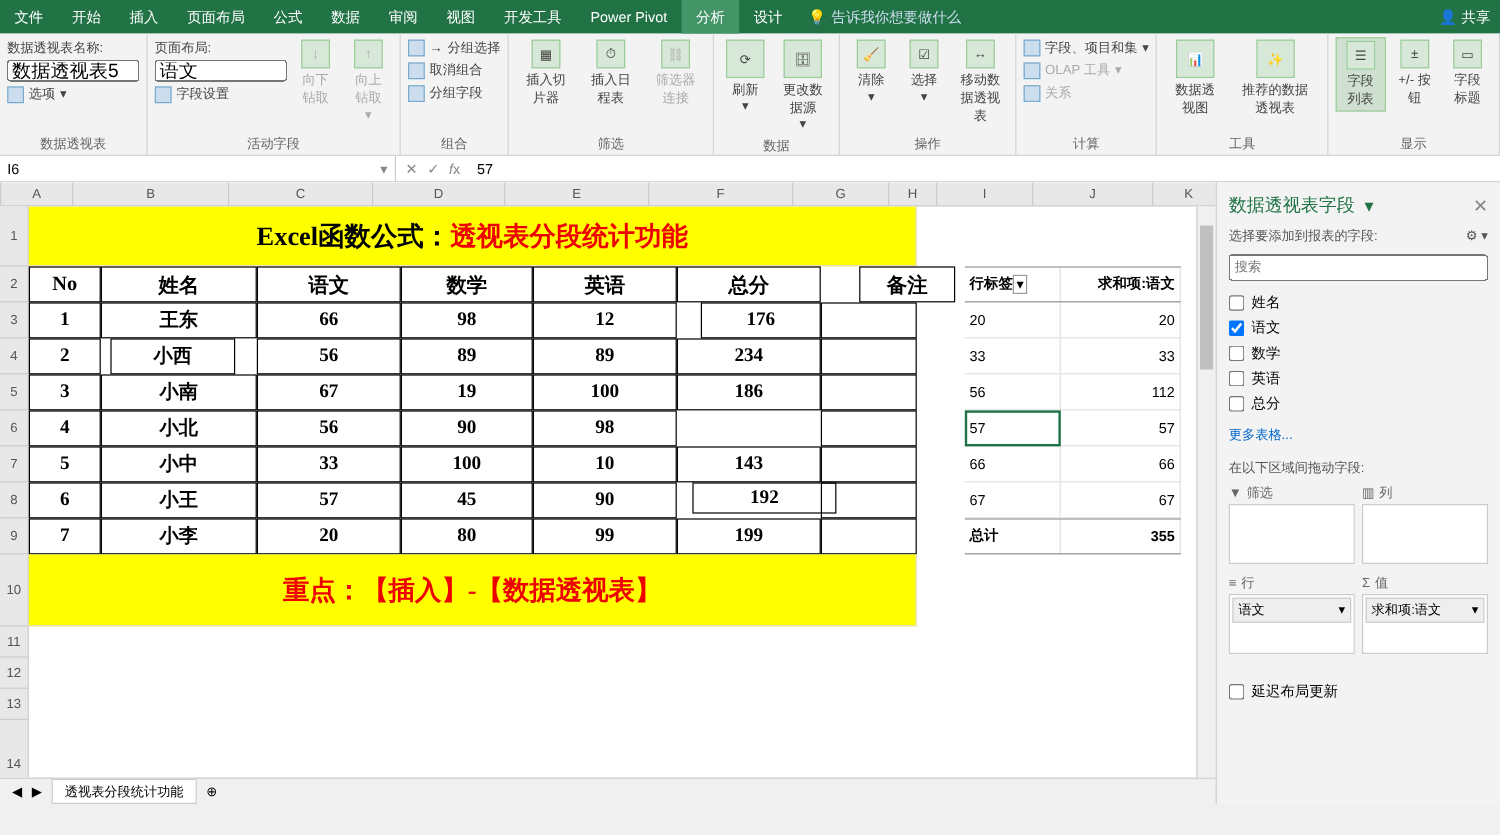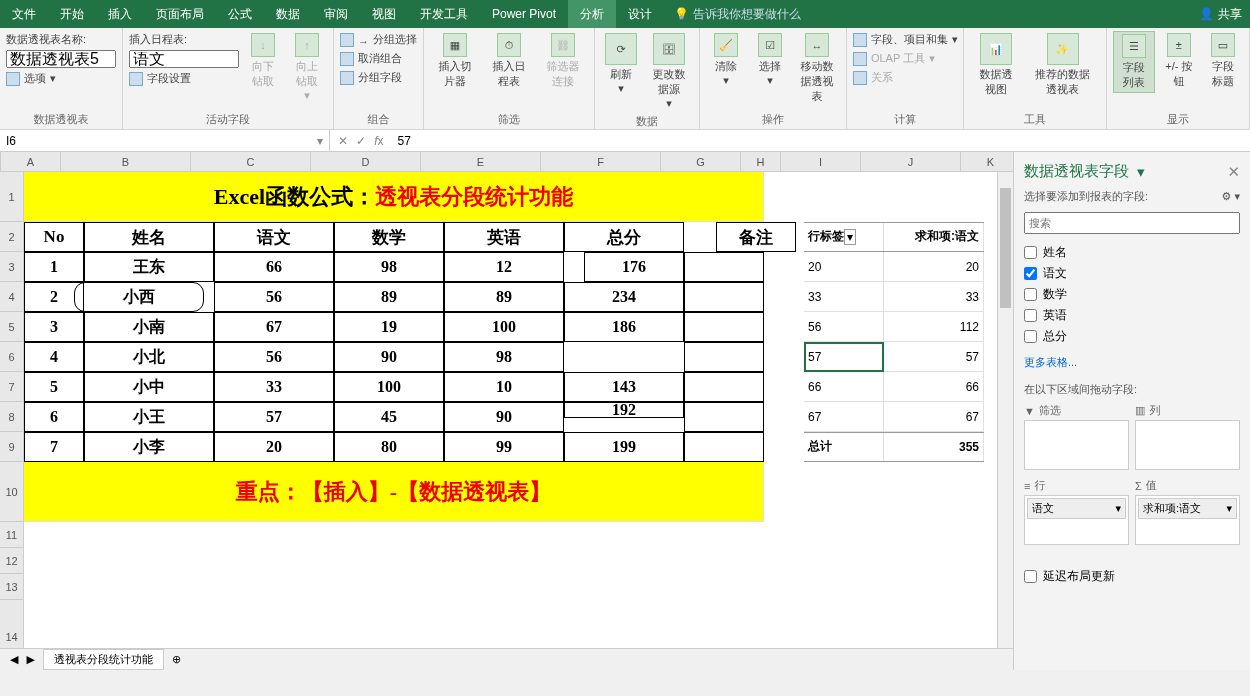--- a/index.html
+++ b/index.html
@@ -94,21 +94,21 @@
         <div class="rline">数据透视表名称:</div>
         <input value="数据透视表5" style="">
         <div class="rline"><span class="sico"></span><span>选项</span> ▾</div>
       </div>
     </div>
     <div class="rgroup-label">数据透视表</div>
   </div>
   <div class="rgroup">
     <div class="rgroup-body">
       <div class="rstack">
-        <div class="rline">插入日程表:</div>
+        <div class="rline">页面布局:</div>
         <input value="语文" style="">
         <div class="rline">
             <span class="sico"></span>
             <span>字段设置</span>
           </div>
       </div>
       <div class="rbtn dis">
           <div class="ico">↓</div>
           <span>向下钻取</span>
         </div>
@@ -273,21 +273,21 @@
           <div class="cell tblhead" style="left: 540px; top: 50px; width: 120px; height: 30px;">总分</div>
           <div class="cell tblhead" style="left: 692px; top: 50px; width: 80px; height: 30px;">备注</div>
           <div class="cell tblcell" style="left: 0px; top: 80px; width: 60px; height: 30px;">1</div>
           <div class="cell tblcell" style="left: 60px; top: 80px; width: 130px; height: 30px;">王东</div>
           <div class="cell tblcell" style="left: 190px; top: 80px; width: 120px; height: 30px;">66</div>
           <div class="cell tblcell" style="left: 310px; top: 80px; width: 110px; height: 30px;">98</div>
           <div class="cell tblcell" style="left: 420px; top: 80px; width: 120px; height: 30px;">12</div>
           <div class="cell tblcell" style="left: 560px; top: 80px; width: 100px; height: 30px;">176</div>
           <div class="cell tblcell" style="left: 660px; top: 80px; width: 80px; height: 30px;"></div>
           <div class="cell tblcell" style="left: 0px; top: 110px; width: 60px; height: 30px;">2</div>
-          <div class="cell tblcell" style="left: 50px; top: 110px; width: 130px; height: 30px; border-radius: 11px;">小西</div>
+          <div class="cell tblcell" style="left: 68px; top: 110px; width: 104px; height: 30px;">小西</div>
           <div class="cell tblcell" style="left: 190px; top: 110px; width: 120px; height: 30px;">56</div>
           <div class="cell tblcell" style="left: 310px; top: 110px; width: 110px; height: 30px;">89</div>
           <div class="cell tblcell" style="left: 420px; top: 110px; width: 120px; height: 30px;">89</div>
           <div class="cell tblcell" style="left: 540px; top: 110px; width: 120px; height: 30px;">234</div>
           <div class="cell tblcell" style="left: 660px; top: 110px; width: 80px; height: 30px;"></div>
           <div class="cell tblcell" style="left: 0px; top: 140px; width: 60px; height: 30px;">3</div>
           <div class="cell tblcell" style="left: 60px; top: 140px; width: 130px; height: 30px;">小南</div>
           <div class="cell tblcell" style="left: 190px; top: 140px; width: 120px; height: 30px;">67</div>
           <div class="cell tblcell" style="left: 310px; top: 140px; width: 110px; height: 30px;">19</div>
           <div class="cell tblcell" style="left: 420px; top: 140px; width: 120px; height: 30px;">100</div>
@@ -304,21 +304,21 @@
           <div class="cell tblcell" style="left: 190px; top: 200px; width: 120px; height: 30px;">33</div>
           <div class="cell tblcell" style="left: 310px; top: 200px; width: 110px; height: 30px;">100</div>
           <div class="cell tblcell" style="left: 420px; top: 200px; width: 120px; height: 30px;">10</div>
           <div class="cell tblcell" style="left: 540px; top: 200px; width: 120px; height: 30px;">143</div>
           <div class="cell tblcell" style="left: 660px; top: 200px; width: 80px; height: 30px;"></div>
           <div class="cell tblcell" style="left: 0px; top: 230px; width: 60px; height: 30px;">6</div>
           <div class="cell tblcell" style="left: 60px; top: 230px; width: 130px; height: 30px;">小王</div>
           <div class="cell tblcell" style="left: 190px; top: 230px; width: 120px; height: 30px;">57</div>
           <div class="cell tblcell" style="left: 310px; top: 230px; width: 110px; height: 30px;">45</div>
           <div class="cell tblcell" style="left: 420px; top: 230px; width: 120px; height: 30px;">90</div>
-          <div class="cell tblcell" style="left: 540px; top: 230px; width: 120px; height: 16px;">192</div>
+          <div class="cell tblcell" style="left: 553px; top: 230px; width: 120px; height: 26px;">192</div>
           <div class="cell tblcell" style="left: 660px; top: 230px; width: 80px; height: 30px;"></div>
           <div class="cell tblcell" style="left: 0px; top: 260px; width: 60px; height: 30px;">7</div>
           <div class="cell tblcell" style="left: 60px; top: 260px; width: 130px; height: 30px;">小李</div>
           <div class="cell tblcell" style="left: 190px; top: 260px; width: 120px; height: 30px;">20</div>
           <div class="cell tblcell" style="left: 310px; top: 260px; width: 110px; height: 30px;">80</div>
           <div class="cell tblcell" style="left: 420px; top: 260px; width: 120px; height: 30px;">99</div>
           <div class="cell tblcell" style="left: 540px; top: 260px; width: 120px; height: 30px;">199</div>
           <div class="cell tblcell" style="left: 660px; top: 260px; width: 80px; height: 30px;"></div>
           <div class="cell yellow" style="left: 0px; top: 290px; width: 740px; height: 60px; justify-content: center;">
             <span class="title-red">重点：【插入】-【数据透视表】</span>

